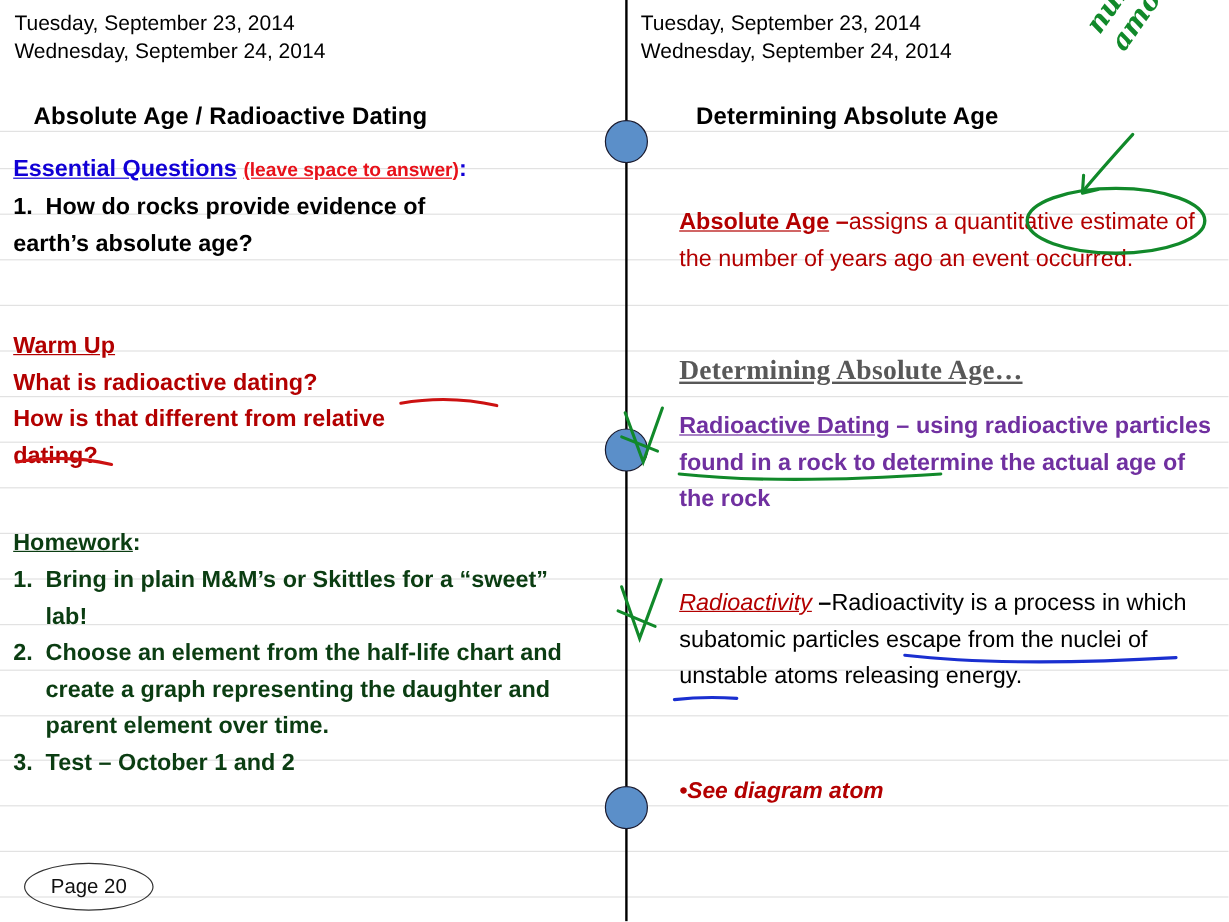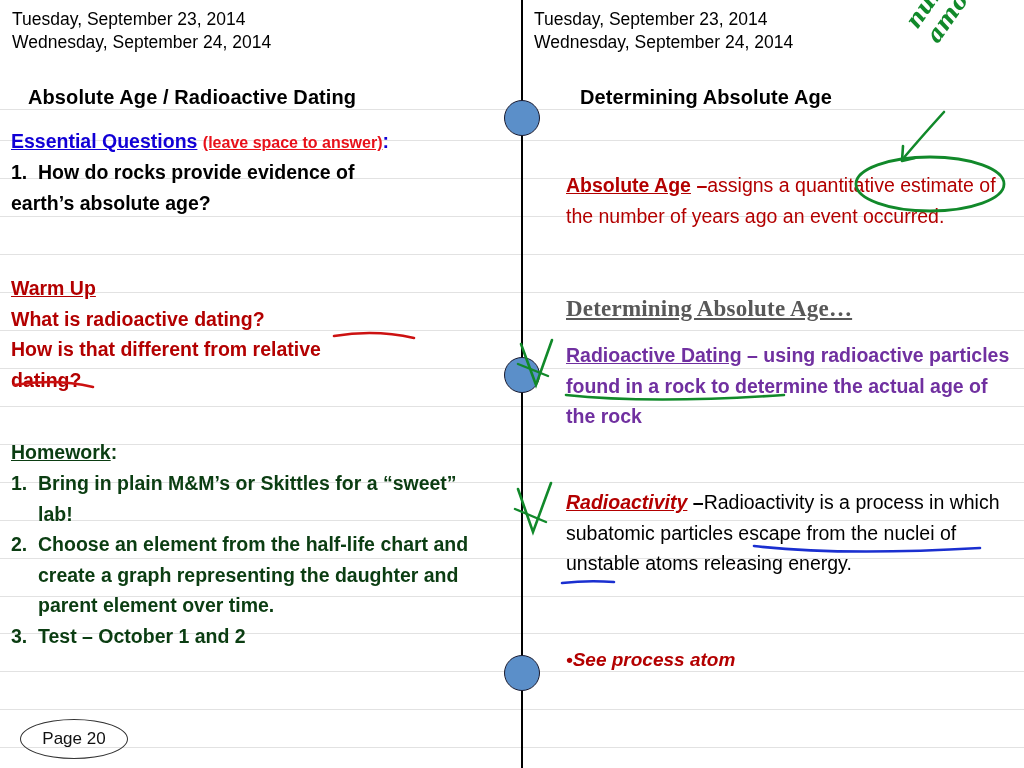--- a/index.html
+++ b/index.html
@@ -249,25 +249,25 @@
       <span class="red u" style="font-weight:bold;">Absolute Age</span><span class="red" style="font-weight:bold;"> </span><span class="red" style="font-weight:bold;">–</span><span class="red">assigns a quantitative estimate of the number of years ago an event occurred.</span>
     </div>
 
     <div class="serif-head" style="left:44px; top:296px;">Determining Absolute Age…</div>
 
     <div class="para" style="left:44px; top:340px; width:455px; font-weight:bold;">
       <span class="purple u">Radioactive Dating</span><span class="purple"> </span><span class="purple">–</span><span class="purple"> </span><span class="purple">using radioactive particles found in a rock to determine the actual age of the rock</span>
     </div>
 
     <div class="para" style="left:44px; top:487px; width:460px;">
-      <span class="red u" style="font-weight:bold; font-style:italic;">Radioactivity</span><span class="black"> </span><span class="black" style="font-weight:bold;">–</span><span class="black">Radioactivity is a process in which subatomic particles escape from the nuclei of unstable atoms releasing energy.</span>
+      <span class="red u" style="font-weight:normal; font-style:italic;">Radioactivity</span><span class="black"> </span><span class="black" style="font-weight:bold;">–</span><span class="black">Radioactivity is a process in which subatomic particles escape from the nuclei of unstable atoms releasing energy.</span>
     </div>
 
     <div class="para" style="left:44px; top:645px; font-weight:bold; font-style:italic; font-size:19px;">
-      <span class="red">•See process atom</span>
+      <span class="red">•See diagram atom</span>
     </div>
   </div>
 
   <svg class="ink" viewBox="0 0 1024 768" width="1024" height="768">
 
     <path d="M 334 336 Q 375 329 414 338" stroke="#cc1111" stroke-width="2.6" fill="none" stroke-linecap="round"></path>
 
     <path d="M 14 385 Q 55 378 93 387" stroke="#cc1111" stroke-width="2.6" fill="none" stroke-linecap="round"></path>
 
     <ellipse cx="930" cy="184" rx="74" ry="27" stroke="#11892a" stroke-width="2.8" fill="none"></ellipse>

